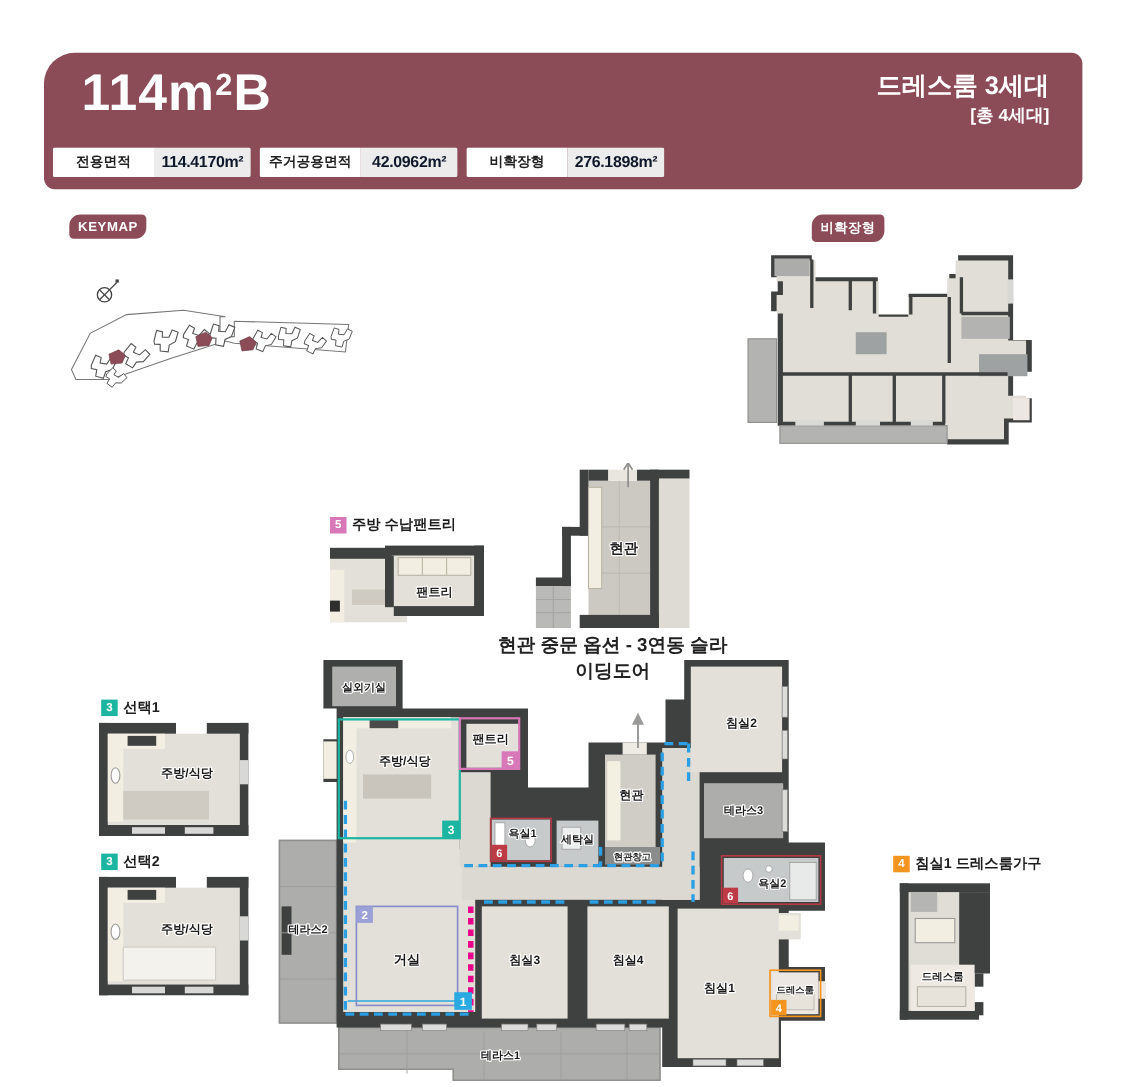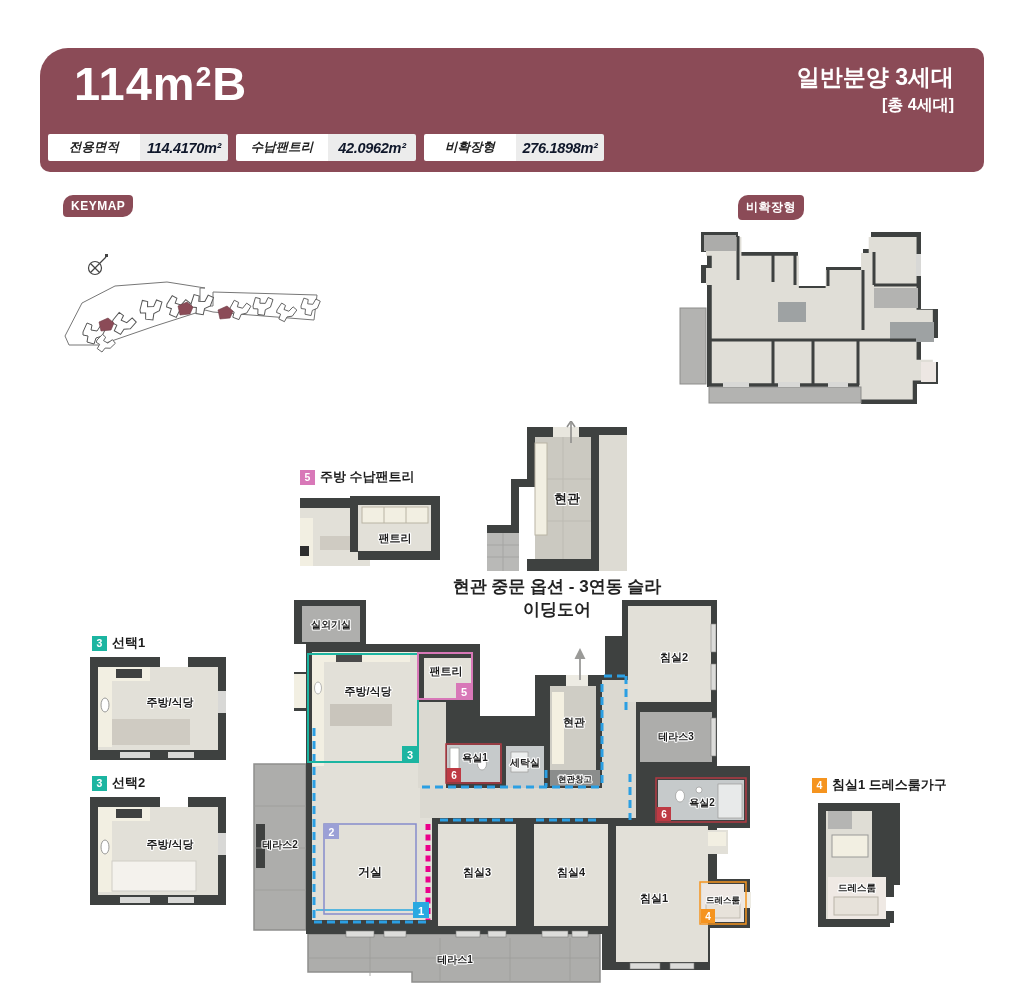--- a/index.html
+++ b/index.html
@@ -10,21 +10,21 @@
   
   .header{position:absolute;left:40px;top:48px;width:944px;height:124px;
           background:#8B4B57;border-radius:28px 10px 10px 10px;}
   .title-wrap{position:absolute;left:34px;top:8px;color:#fff;font-weight:bold;
           font-size:47px;letter-spacing:1px;}
   .title-sup{font-size:28px;vertical-align:14px;}
   .header-right{position:absolute;right:30px;top:14px;text-align:right;color:#fff;}
   .header-right .l1{font-size:23px;font-weight:bold;letter-spacing:0px;}
   .header-right .l2{font-size:16px;font-weight:bold;margin-top:2px;}
   .areas{position:absolute;left:8px;top:86px;display:flex;gap:8px;}
-  .area-box{display:flex;width:180px;height:27px;border-radius:2px;overflow:hidden;font-style:italic;}
+  .area-box{display:flex;width:180px;height:27px;border-radius:2px;overflow:hidden;}
   .area-label{width:92px;background:#ffffff;color:#222;font-size:12.5px;font-weight:bold;
           display:flex;align-items:center;justify-content:center;}
   .area-value{width:88px;background:#ECECEC;color:#0f172a;font-size:14.5px;font-weight:bold;
           display:flex;align-items:center;justify-content:center;letter-spacing:-0.3px;}
 
   
   .pill{position:absolute;background:#8B4B57;color:#fff;font-size:12px;font-weight:bold;
         padding:4px 8px;border-radius:10px 4px 10px 4px;letter-spacing:0.5px;}
   .pill.keymap{left:63px;top:195px;}
   .pill.nonexp{left:738px;top:195px;}
@@ -45,30 +45,30 @@
               text-anchor:middle;}
 </style>
 </head>
 <body>
 
 <div class="page">
 
   <div class="header">
     <div class="title-wrap"><span>114m</span><span class="title-sup">2</span><span>B</span></div>
     <div class="header-right">
-      <div class="l1">일반분양 3세대</div>
+      <div class="l1">드레스룸 3세대</div>
       <div class="l2">[총 4세대]</div>
     </div>
     <div class="areas">
       <div class="area-box">
         <div class="area-label">전용면적</div>
         <div class="area-value">114.4170m²</div>
       </div>
       <div class="area-box">
-        <div class="area-label">수납팬트리</div>
+        <div class="area-label">주거공용면적</div>
         <div class="area-value">42.0962m²</div>
       </div>
       <div class="area-box">
         <div class="area-label">비확장형</div>
         <div class="area-value">276.1898m²</div>
       </div>
     </div>
   </div>
 
   <div class="pill keymap">KEYMAP</div>

